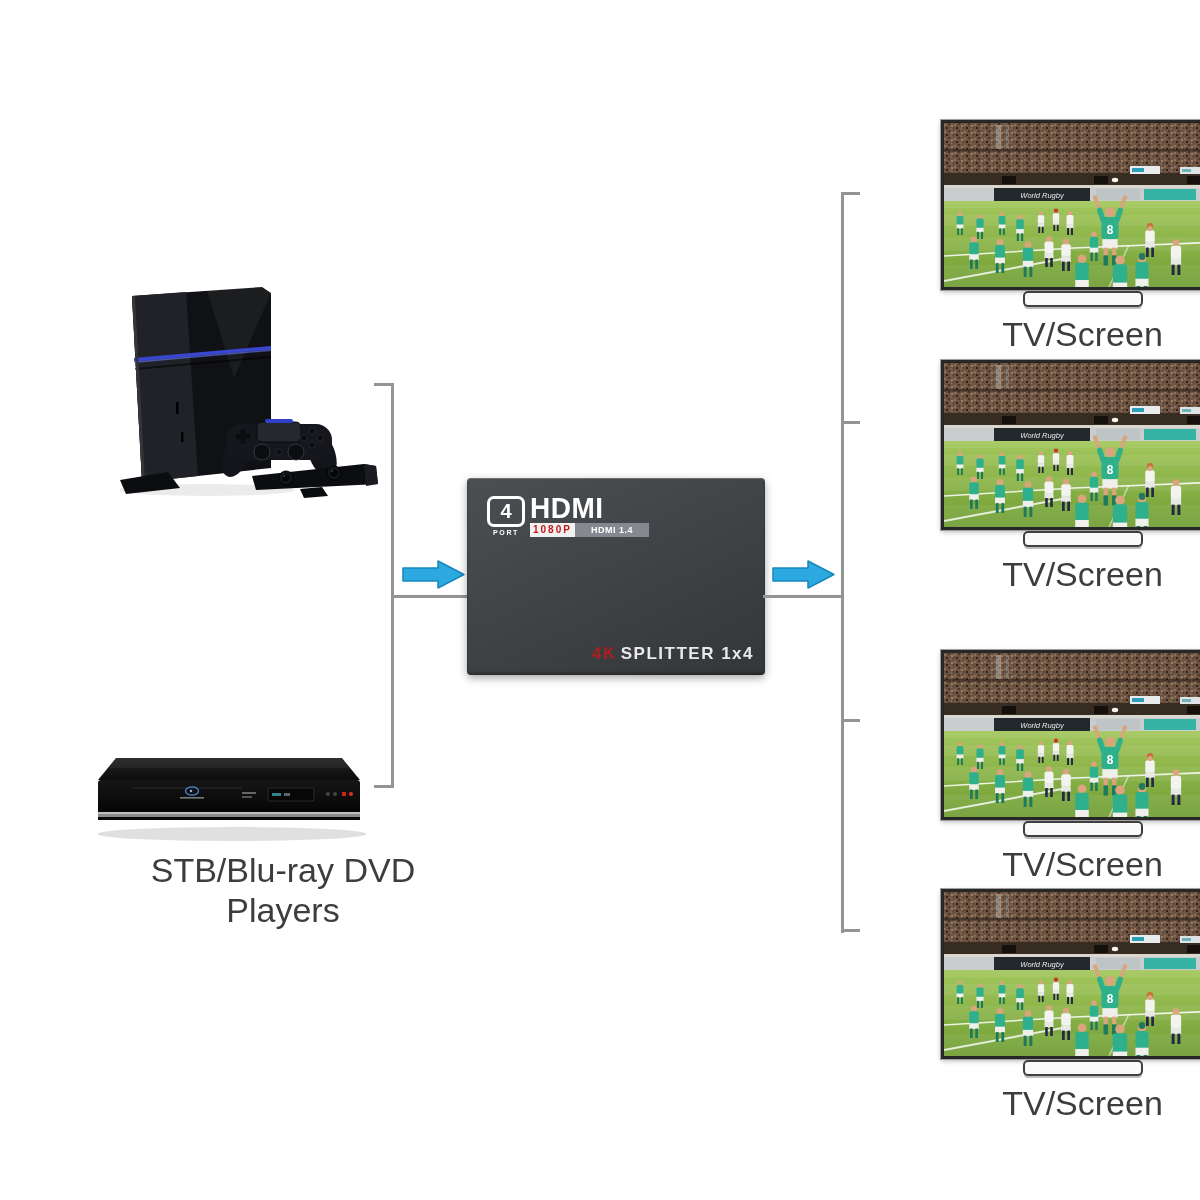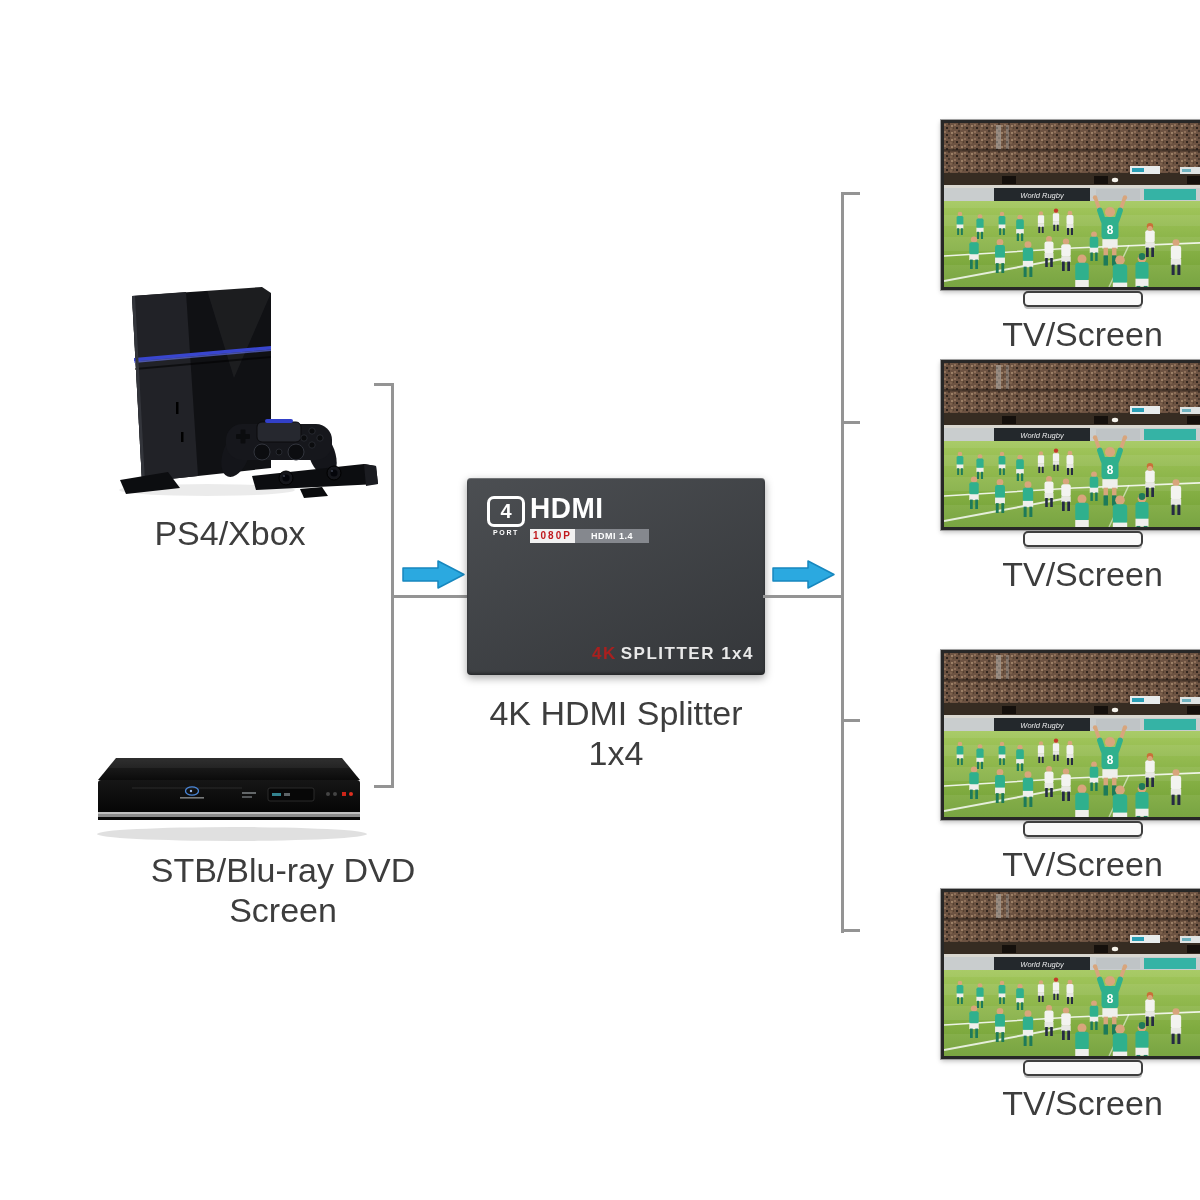--- a/index.html
+++ b/index.html
@@ -16,21 +16,21 @@
   .splitter{position:absolute;left:467px;top:478px;width:298px;height:197px;border-radius:4px;
             background:linear-gradient(155deg, rgba(255,255,255,.07), rgba(0,0,0,.16)), var(--splitter-body);
             box-shadow:0 3px 8px rgba(0,0,0,.35), inset 0 1px 0 rgba(255,255,255,.22), inset 0 -2px 3px rgba(0,0,0,.35);}
   .badge{position:absolute;left:20px;top:18px;display:flex;align-items:flex-start;}
   .badge-port{display:flex;flex-direction:column;align-items:center;margin-right:5px;}
   .badge-port-num{width:32px;height:25px;border:3px solid #fff;border-radius:7px;color:#fff;
                   font-size:20px;font-weight:bold;text-align:center;line-height:25px;}
   .badge-port-word{color:#fff;font-size:7px;font-weight:bold;letter-spacing:1.6px;margin-top:2px;}
   .badge-brand{color:#fff;font-size:28px;font-weight:bold;line-height:26px;letter-spacing:.5px;
                transform:scaleY(1.04);}
-  .badge-strip{display:flex;margin-top:7px;border-radius:7px;}
+  .badge-strip{display:flex;margin-top:1px;border-radius:7px;}
   .badge-res{background:#f1f1f1;color:#c0181c;font-size:10px;font-weight:bold;
              letter-spacing:2px;padding:1px 3px;}
   .badge-spec{background:#85888e;color:#fff;font-size:9px;font-weight:bold;
               letter-spacing:.5px;padding:2px 16px;}
   .front-text{position:absolute;right:11px;bottom:11px;font-weight:bold;font-size:17px;letter-spacing:1.5px;}
   .ft-4k{color:var(--accent-red);}
   .ft-rest{color:#e9e9e9;margin-left:4px;}
   
   .tv{position:absolute;left:906px;width:283px;padding-left:35px;}
   .tv-screen{width:277px;height:164px;border:3px solid #272727;background:#111;
@@ -199,21 +199,20 @@
       <polygon points="112,4 124,6 126,24 114,26" fill="#1b1c21"></polygon>
       <circle cx="34" cy="18" r="7" fill="#15161b" stroke="#000"></circle>
       <circle cx="34" cy="18" r="3.5" fill="#04050a"></circle>
       <circle cx="32" cy="16" r="1" fill="#3d4250"></circle>
       <circle cx="82" cy="13" r="7" fill="#15161b" stroke="#000"></circle>
       <circle cx="82" cy="13" r="3.5" fill="#04050a"></circle>
       <circle cx="80" cy="11" r="1" fill="#3d4250"></circle>
       <polygon points="48,29 70,27 76,36 52,38" fill="#0a0b0d"></polygon>
     </g>
   </svg>
-  <div class="lbl" style="left:115px;top:513px;width:230px">PS4/Xbox</div>
 
   <svg class="device" style="position:absolute;left:92px;top:748px" width="285" height="100" viewBox="0 0 285 100">
     <ellipse cx="140" cy="86" rx="135" ry="7" fill="#000" opacity=".12"></ellipse>
     <g>
       <polygon points="24,10 250,10 268,32 6,32" fill="url(#topG)"></polygon>
       <polygon points="24,10 250,10 258,20 16,20" fill="#ffffff" opacity=".05"></polygon>
       <rect x="6" y="32" width="262" height="40" rx="3" fill="url(#frG)"></rect>
       <line x1="40" y1="40" x2="150" y2="40" stroke="#2b2b2b"></line>
       <rect x="6" y="64" width="262" height="5" fill="#8c8c8c"></rect>
       <rect x="6" y="64" width="262" height="2" fill="#c0c0c0"></rect>
@@ -229,21 +228,21 @@
       <rect x="150" y="48" width="10" height="2" fill="#a9b0b4" opacity=".45"></rect>
       <rect x="176" y="40" width="46" height="13" rx="2" fill="#070707" stroke="#333" stroke-width=".8"></rect>
       <rect x="180" y="45" width="9" height="3" fill="#46b8c9" opacity=".7"></rect>
       <rect x="192" y="45" width="6" height="3" fill="#9aa3a8" opacity=".6"></rect>
       <circle cx="236" cy="46" r="2" fill="#444"></circle>
       <circle cx="243" cy="46" r="2" fill="#444"></circle>
       <rect x="250" y="44" width="4" height="4" fill="#cc2418"></rect>
       <circle cx="259" cy="46" r="2" fill="#e03020"></circle>
     </g>
   </svg>
-  <div class="lbl" style="left:100px;top:850px;width:366px">STB/Blu-ray DVD Screen</div>
+  <div class="lbl" style="left:100px;top:850px;width:366px">STB/Blu-ray DVD Players</div>
 
   <div class="line" style="left:374px;top:383px;width:20px;height:3px"></div>
   <div class="line" style="left:391px;top:383px;width:3px;height:405px"></div>
   <div class="line" style="left:374px;top:785px;width:20px;height:3px"></div>
   <div class="line" style="left:391px;top:595px;width:78px;height:3px"></div>
   <svg class="arrow" style="left:402px;top:558px" width="64" height="33" viewBox="0 0 64 33">
     <polygon points="1,10 36,10 36,3 62,16.5 36,30 36,23 1,23"></polygon>
   </svg>
 
   <div class="splitter">
@@ -257,21 +256,20 @@
         <div class="badge-strip">
           <span class="badge-res">1080P</span>
           <span class="badge-spec">HDMI 1.4</span>
         </div>
       </div>
     </div>
     <div class="front-text">
       <span class="ft-4k">4K</span><span class="ft-rest">SPLITTER 1x4</span>
     </div>
   </div>
-  <div class="lbl" style="left:463px;top:693px;width:306px">4K HDMI Splitter 1x4</div>
 
   <div class="line" style="left:763px;top:595px;width:81px;height:3px"></div>
   <div class="line" style="left:841px;top:192px;width:3px;height:741px"></div>
   <div class="line" style="left:841px;top:192px;width:19px;height:3px"></div>
   <div class="line" style="left:841px;top:421px;width:19px;height:3px"></div>
   <div class="line" style="left:841px;top:719px;width:19px;height:3px"></div>
   <div class="line" style="left:841px;top:929px;width:19px;height:3px"></div>
   <svg class="arrow" style="left:772px;top:558px" width="64" height="33" viewBox="0 0 64 33">
     <polygon points="1,10 36,10 36,3 62,16.5 36,30 36,23 1,23"></polygon>
   </svg>

